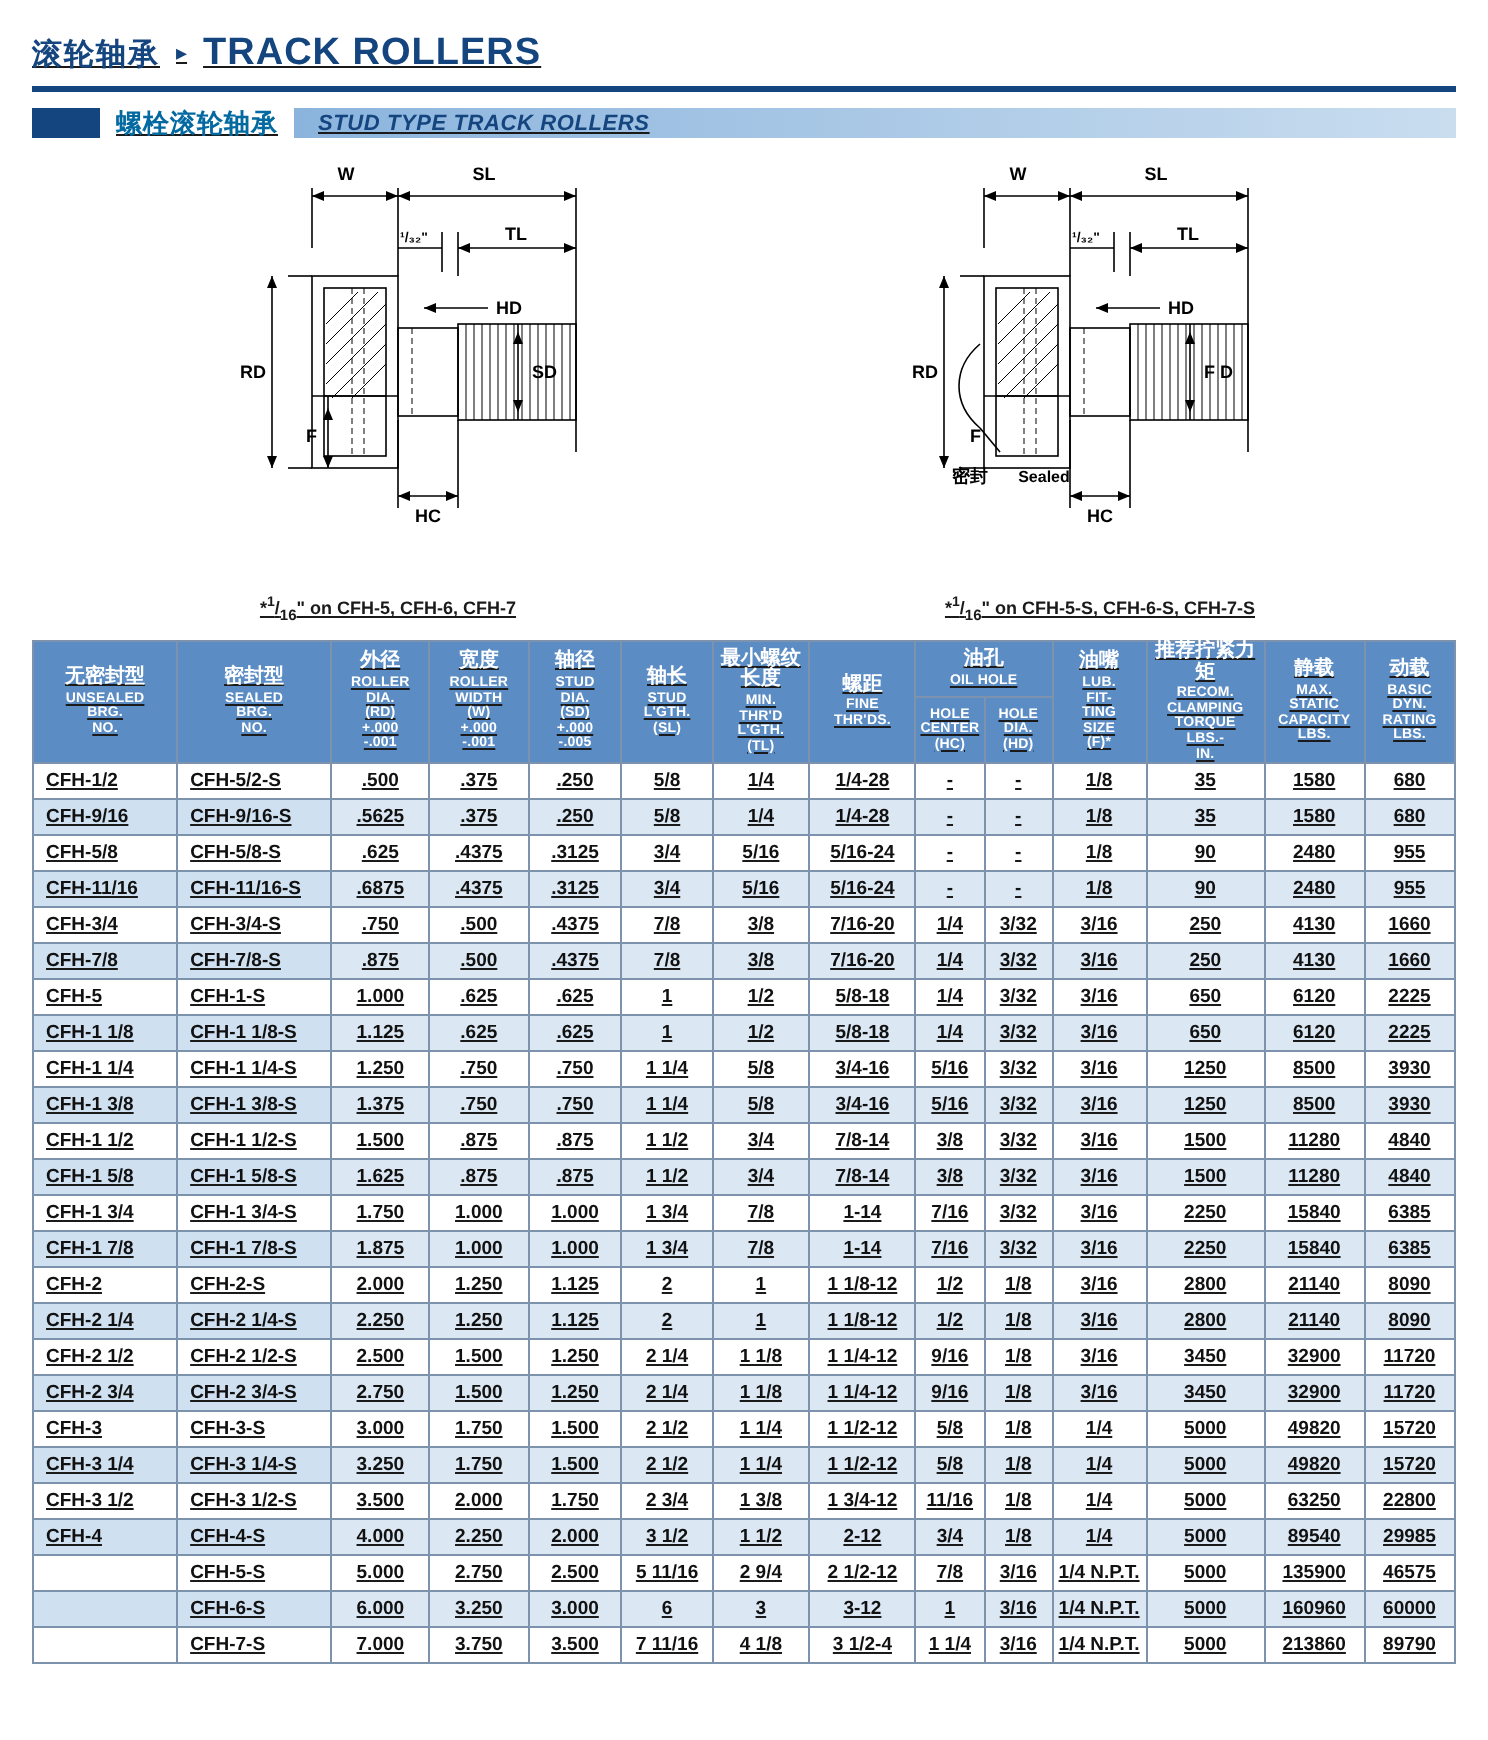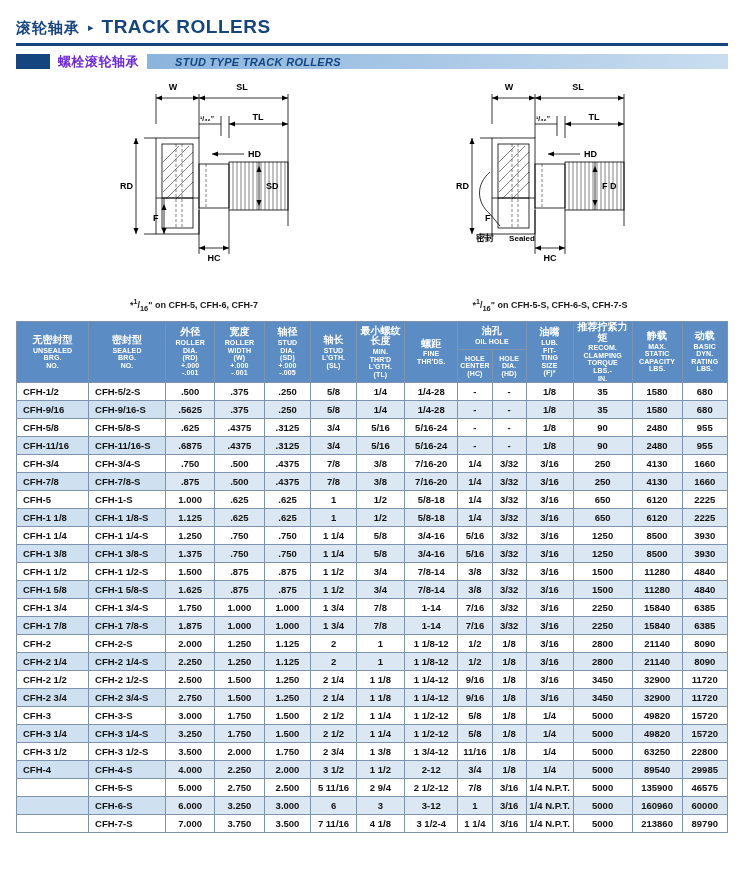--- a/index.html
+++ b/index.html
@@ -14,20 +14,21 @@
     color: #1a1a1a;
     position: relative;
     overflow: hidden;
   }
   .page {
     width: 744px;
     height: 701px;
     position: relative;
     box-sizing: border-box;
     padding: 0 16px;
+    text-decoration: underline;
   }
 
   
   .hdr {
     padding-top: 16px;
     display: flex;
     align-items: baseline;
     gap: 8px;
   }
   .hdr-cn {
@@ -63,39 +64,39 @@
     height: 17px;
   }
   .sub-tag {
     background: #14457f;
     width: 34px;
     height: 15px;
   }
   .sub-cn {
     font-size: 13px;
     font-weight: bold;
-    color: #6d28d9;
+    color: #0369a1;
     margin-left: 8px;
     letter-spacing: 0.5px;
   }
   .sub-bar {
     margin-left: 8px;
     background: linear-gradient(to right, #8bb4dd, #c9ddef);
     height: 15px;
     flex: 1;
     position: relative;
     display: flex;
     align-items: center;
   }
   .sub-bar span {
     font-size: 11px;
     font-style: italic;
     font-weight: bold;
     color: #14457f;
-    padding-left: 28px;
+    padding-left: 12px;
     letter-spacing: 0.3px;
   }
 
   
   .diagrams {
     margin-top: 6px;
     height: 220px;
     position: relative;
     display: flex;
   }

